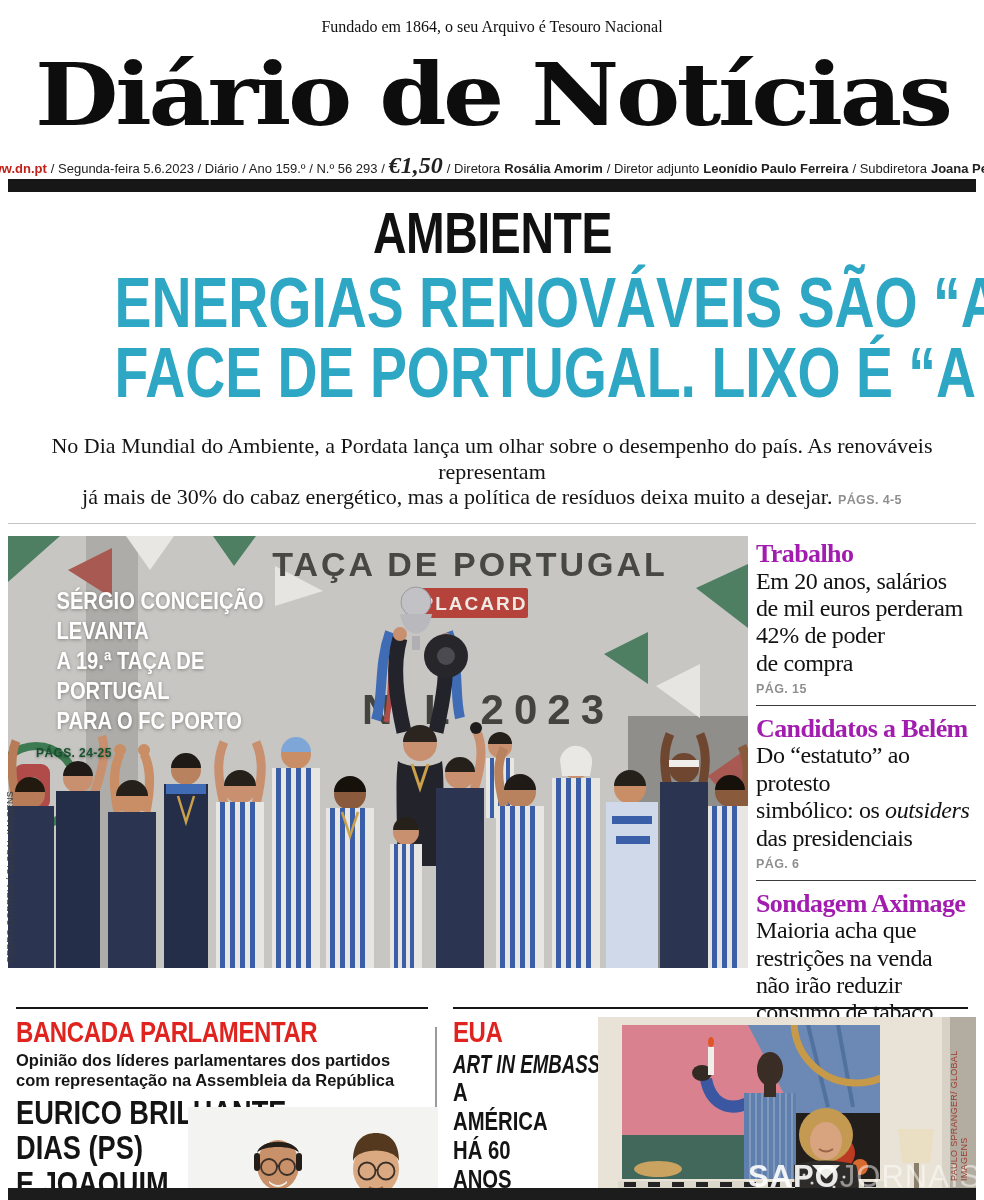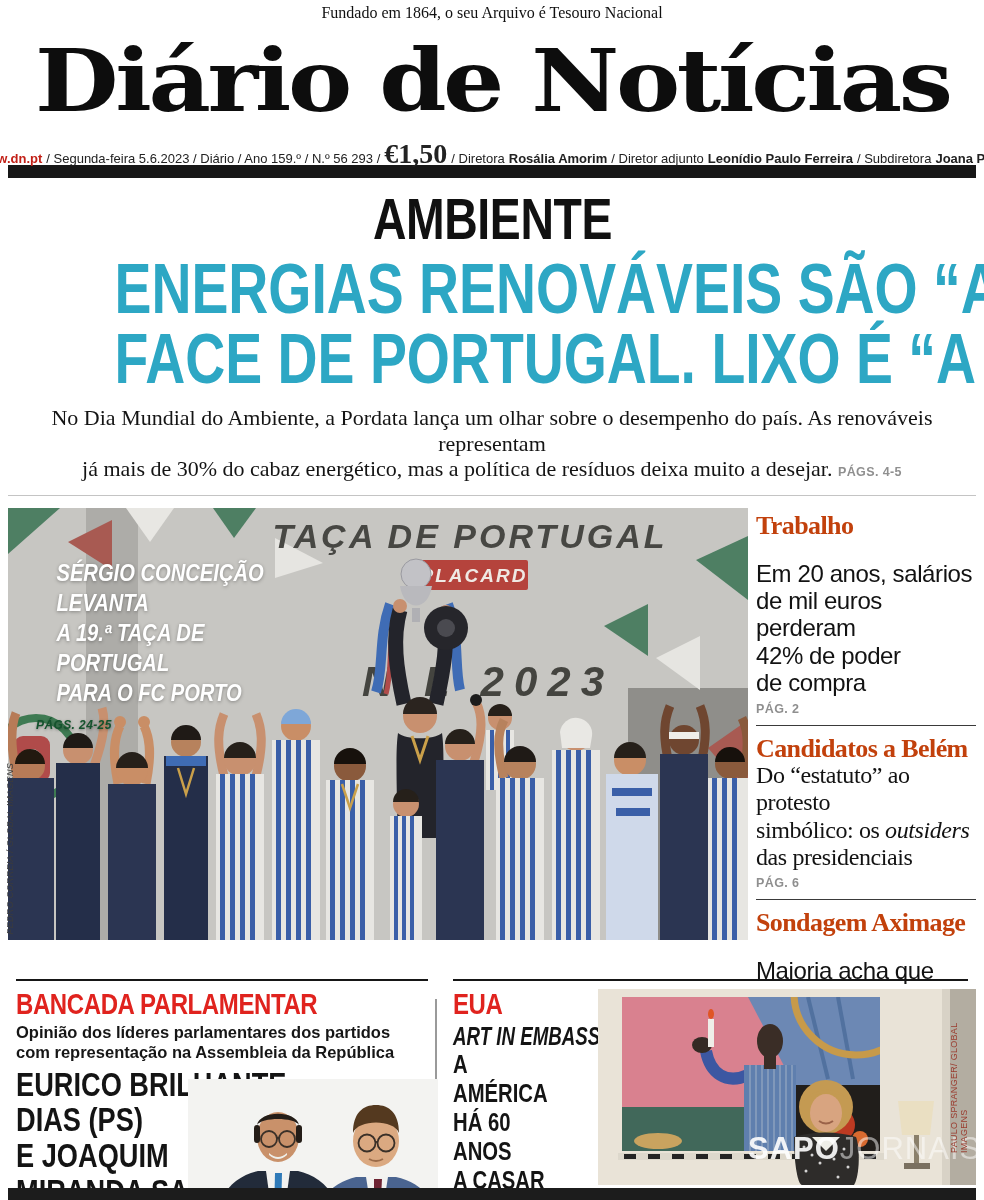--- a/index.html
+++ b/index.html
@@ -2,59 +2,59 @@
 <html><head>
 <meta charset="utf-8">
 <style>
   html,body{margin:0;padding:0;}
   body{
     width:984px;height:1200px;overflow:hidden;background:#fff;
     font-family:"Liberation Sans",sans-serif;color:#1a1a1a;position:relative;
   }
   .page{padding:0 8px;}
   
-  .tagline{text-align:center;font-family:"Liberation Serif",serif;font-size:16px;padding-top:4px;color:#111;}
+  .tagline{text-align:center;font-family:"Liberation Serif",serif;font-size:16px;padding-top:18px;color:#111;}
   .masthead-wrap{height:114px;display:flex;align-items:center;justify-content:center;margin-top:2px;}
   .masthead{
     font-family:"DejaVu Serif",serif;font-weight:700;font-size:86px;line-height:1;
     letter-spacing:-3px;color:#0d0d0d;transform:scaleX(1.12);transform-origin:center;white-space:nowrap;
   }
   .infoline{display:flex;justify-content:center;align-items:baseline;font-size:13px;height:24px;color:#222;white-space:nowrap;}
   .infoline span{margin:0 2px;}
   .site{color:#c22017;font-weight:700;}
-  .price{font-family:"Liberation Serif",serif;font-weight:700;font-size:28px;}
+  .price{font-family:"Liberation Serif",serif;font-weight:700;font-size:24px;font-style:italic;}
   .b{font-weight:700;}
   .toprule{height:13px;background:#171717;margin-top:3px;}
   
   .kicker-main{text-align:center;margin-top:12px;}
   .cond{font-weight:700;letter-spacing:-0.5px;}
   .kicker-main .cond{display:inline-block;font-size:58px;line-height:1;transform:scaleX(0.8);transform-origin:center;color:#111;}
   .headline{ text-align:center;margin-top:6px;}
   .headline .hl-line{display:block;font-weight:700;font-size:71px;line-height:0.99;transform:scaleX(0.78);transform-origin:center;white-space:nowrap;color:#2da7c4;}
-  .dek{text-align:center;font-family:"Liberation Serif",serif;font-size:22px;line-height:1.18;margin-top:10px;color:#141414;}
+  .dek{text-align:center;font-family:"Liberation Serif",serif;font-size:22px;line-height:1.18;margin-top:24px;color:#141414;}
   .pages-label{font-family:"Liberation Sans",sans-serif;font-weight:700;font-size:12.5px;color:#8f8f8f;letter-spacing:0.4px;}
   .lead-rule{height:1px;background:#c4c4c4;margin-top:13px;}
   
   .main-row{display:flex;gap:8px;margin-top:12px;height:443px;}
-  .photo-main{position:relative;width:740px;height:432px;flex:none;background:#c7c6c2;font-style:italic;}
+  .photo-main{position:relative;width:740px;height:432px;flex:none;background:#c7c6c2;}
   .photo-main svg{position:absolute;left:0;top:0;}
   .photo-overlay{position:absolute;left:28px;top:50px;width:256px;text-align:left;color:#fff;}
   .photo-overlay .lines{
     display:block;font-weight:700;font-size:24px;line-height:1.25;white-space:pre-line;
     transform:scaleX(0.84);transform-origin:center;text-shadow:0 1px 4px rgba(0,0,0,0.35);
   }
   .photo-overlay .pages{color:#14532d;display:block;margin-top:10px;font-size:12px;font-weight:700;letter-spacing:0.4px;text-shadow:0 1px 3px rgba(0,0,0,0.4);}
   .credit-vert{writing-mode:vertical-rl;transform:rotate(180deg);font-size:9px;letter-spacing:0.3px;}
   .credit-main{position:absolute;left:-3px;bottom:6px;color:#3c3c3c;}
   
   .rail{flex:1;padding-top:4px;}
   .story{padding-bottom:9px;margin-bottom:9px;border-bottom:1.6px solid #3a3a3a;}
   .story.last{border-bottom:none;margin-bottom:0;}
-  .story .kicker{font-family:"Liberation Serif",serif;font-weight:700;font-size:26px;color:#c2410c;letter-spacing:-0.6px;line-height:1.05;}
-  .story .body{font-family:Liberation Sans, sans-serif;font-size:24px;line-height:1.14;color:#121212;letter-spacing:-0.4px;white-space:pre-line;margin-top:20px;}
+  .story .kicker{font-family:"Liberation Serif",serif;font-weight:700;font-size:26px;color:#a21caf;letter-spacing:-0.6px;line-height:1.05;}
+  .story .body{font-family:Liberation Serif, serif;font-size:24px;line-height:1.14;color:#121212;letter-spacing:-0.4px;white-space:pre-line;margin-top:0;}
   .story .body-line{font-family:"Liberation Serif",serif;font-size:24px;line-height:1.14;color:#121212;letter-spacing:-0.4px;}
   .story .pages-label{display:block;margin-top:5px;}
   
   .bottom{position:relative;display:flex;margin:28px 8px 0;height:236px;}
   .b-left{width:412px;flex:none;border-top:2.5px solid #161616;position:relative;padding-top:7px;}
   .vdivider{position:absolute;left:419px;top:20px;width:1.5px;height:198px;background:#9a9a9a;}
   .b-right{flex:1;margin-left:25px;border-top:2.5px solid #161616;display:flex;padding-top:7px;}
   .b-mid{width:145px;flex:none;}
   .kicker-red .cond{display:inline-block;font-size:30px;line-height:1.05;color:#e0231e;transform:scaleX(0.8);transform-origin:left;white-space:nowrap;}
   .deck{font-weight:700;font-size:16.5px;line-height:1.2;margin-top:3px;white-space:pre-line;color:#161616;}
@@ -291,21 +291,21 @@
       <div class="credit-vert credit-main">PEDRO CORREIA / GLOBAL IMAGENS</div>
     </div>
 
     <div class="rail">
       <div class="story">
         <div class="kicker">Trabalho</div>
         <div class="body">Em 20 anos, salários
 de mil euros perderam
 42% de poder
 de compra</div>
-        <span class="pages-label">PÁG. 2</span>
+        <span class="pages-label">PÁG. 15</span>
       </div>
       <div class="story">
         <div class="kicker">Candidatos a Belém</div>
         <div class="body-line">Do “estatuto” ao protesto</div>
         <div class="body-line"><span>simbólico: os </span><em>outsiders</em></div>
         <div class="body-line">das presidenciais</div>
         <span class="pages-label">PÁG. 6</span>
       </div>
       <div class="story last">
         <div class="kicker">Sondagem Aximage</div>

